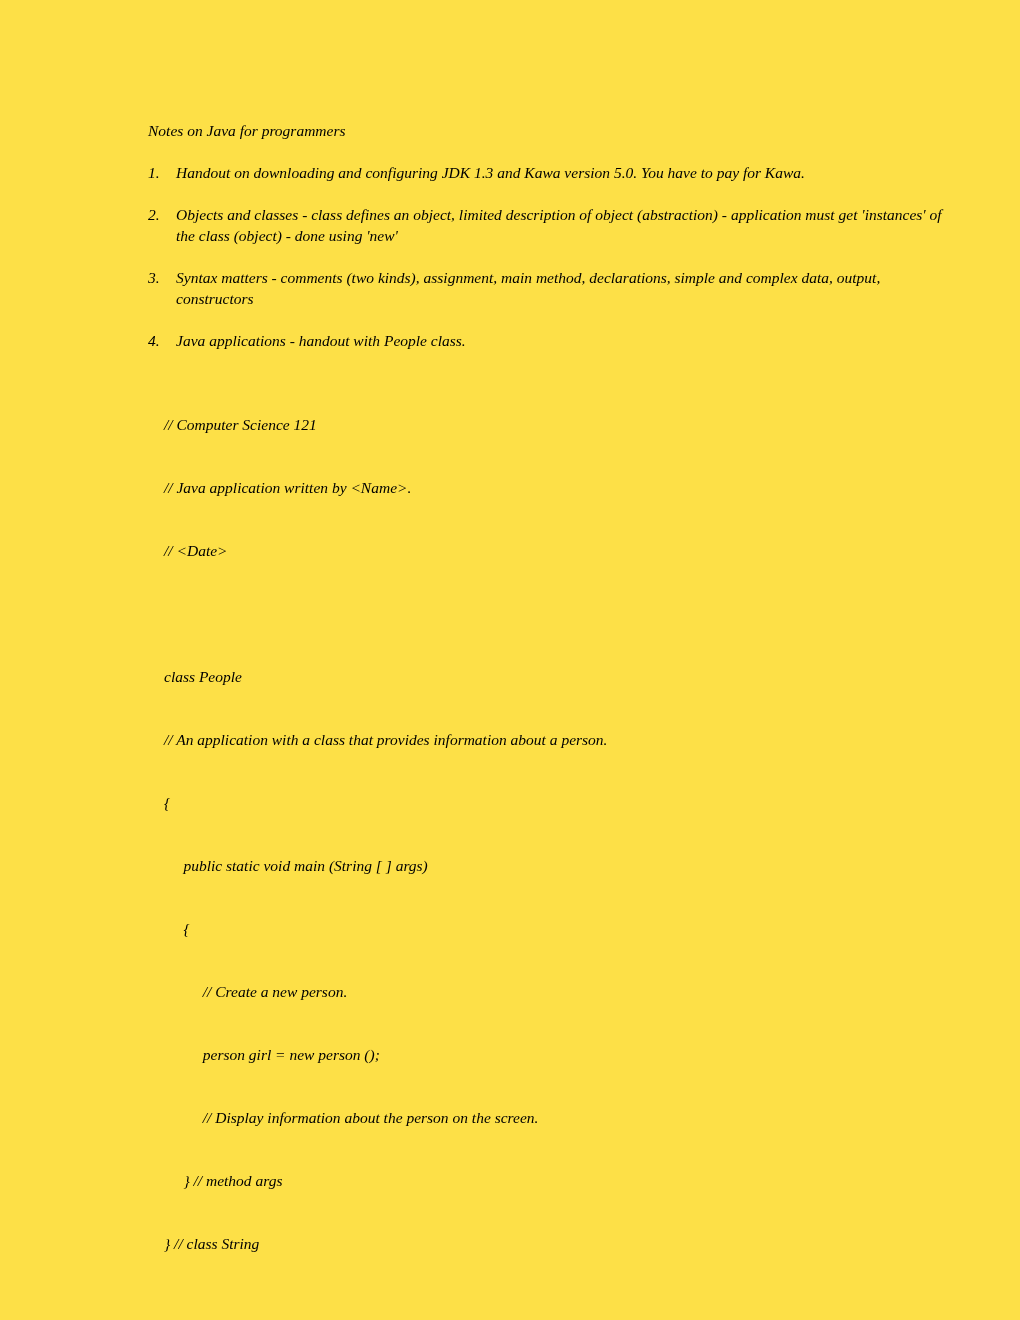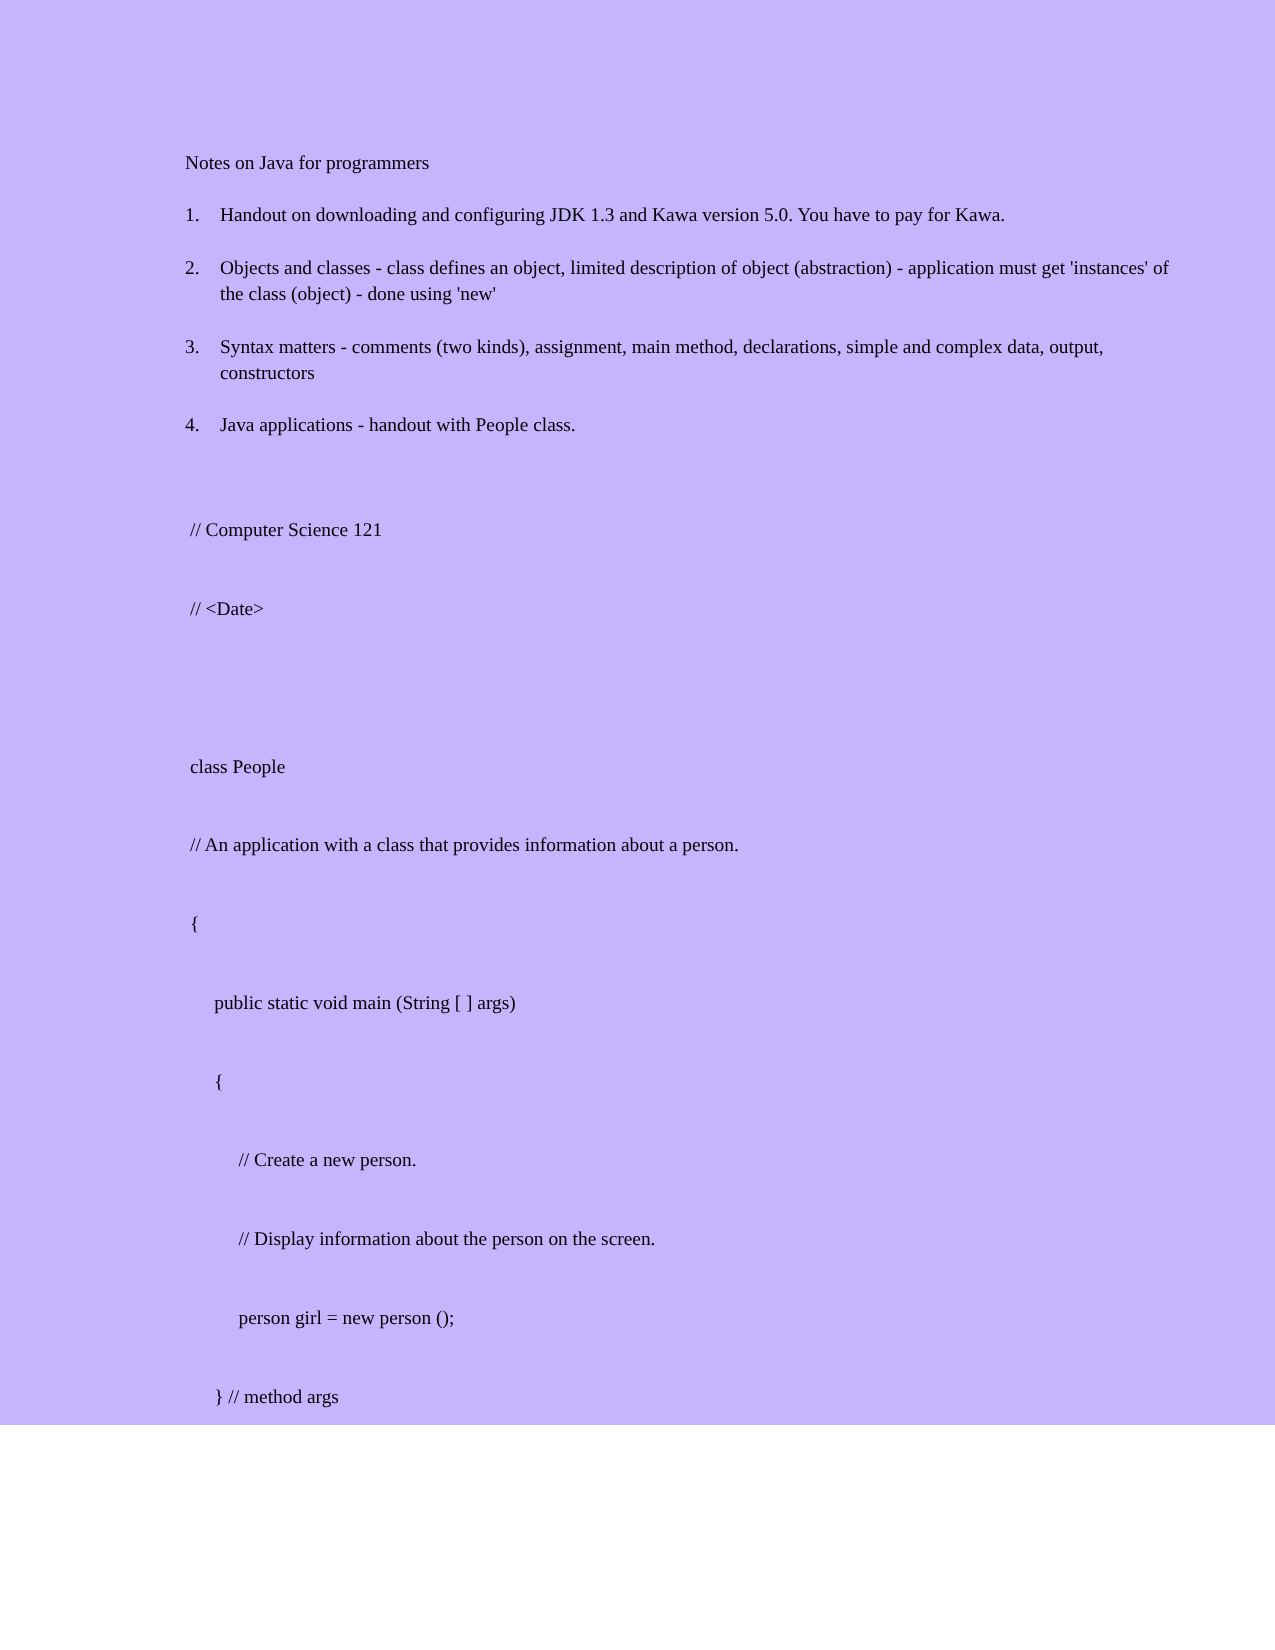--- a/index.html
+++ b/index.html
@@ -10,23 +10,24 @@
   body {
     width: 1020px;
     height: 1320px;
     font-family: "Liberation Serif", "DejaVu Serif", serif;
     color: #000000;
     -webkit-font-smoothing: antialiased;
   }
   .page {
     position: relative;
     width: 1020px;
-    height: 1140px;
-    background: #c4b5fd;
+    height: 1320px;
+    background: #fde047;
     overflow: hidden;
+    font-style: italic;
   }
   .content {
     position: absolute;
     left: 148px;
     top: 120px;
     width: 800px;
   }
   .doc-title {
     font-size: 15.5px;
     line-height: 21px;
@@ -50,21 +51,21 @@
   }
   .list-item .body {
     display: block;
   }
   
   .code-block {
     font-family: "Liberation Serif", "DejaVu Serif", serif;
     font-size: 15.5px;
     line-height: 21px;
     white-space: pre-wrap;
-    margin: 4px;
+    margin: 16px;
   }
   .code-line {
     white-space: pre;
     min-height: 21px;
     font-size: 15.5px;
     line-height: 21px;
   }
   .gap-before {
     margin-top: 21px;
   }
@@ -92,30 +93,31 @@
       <span class="body">Syntax matters - comments (two kinds), assignment, main method, declarations, simple and complex data, output, constructors</span>
     </div>
 
     <div class="list-item">
       <span class="num">4.</span>
       <span class="body">Java applications - handout with People class.</span>
     </div>
 
     <div class="code-block">
       <div class="code-line">// Computer Science 121</div>
+      <div class="code-line">// Java application written by &lt;Name&gt;.</div>
       <div class="code-line">// &lt;Date&gt;</div>
     </div>
 
     <div class="code-block gap-before">
       <div class="code-line">class People</div>
       <div class="code-line">// An application with a class that provides information about a person.</div>
       <div class="code-line">{</div>
       <div class="code-line">     public static void main (String [ ] args)</div>
       <div class="code-line">     {</div>
       <div class="code-line">          // Create a new person.</div>
+      <div class="code-line">          person girl = new person ();</div>
       <div class="code-line">          // Display information about the person on the screen.</div>
-      <div class="code-line">          person girl = new person ();</div>
       <div class="code-line">     } // method args</div>
       <div class="code-line">} // class String</div>
     </div>
 
   </div>
 </div>
 
 </body></html>

